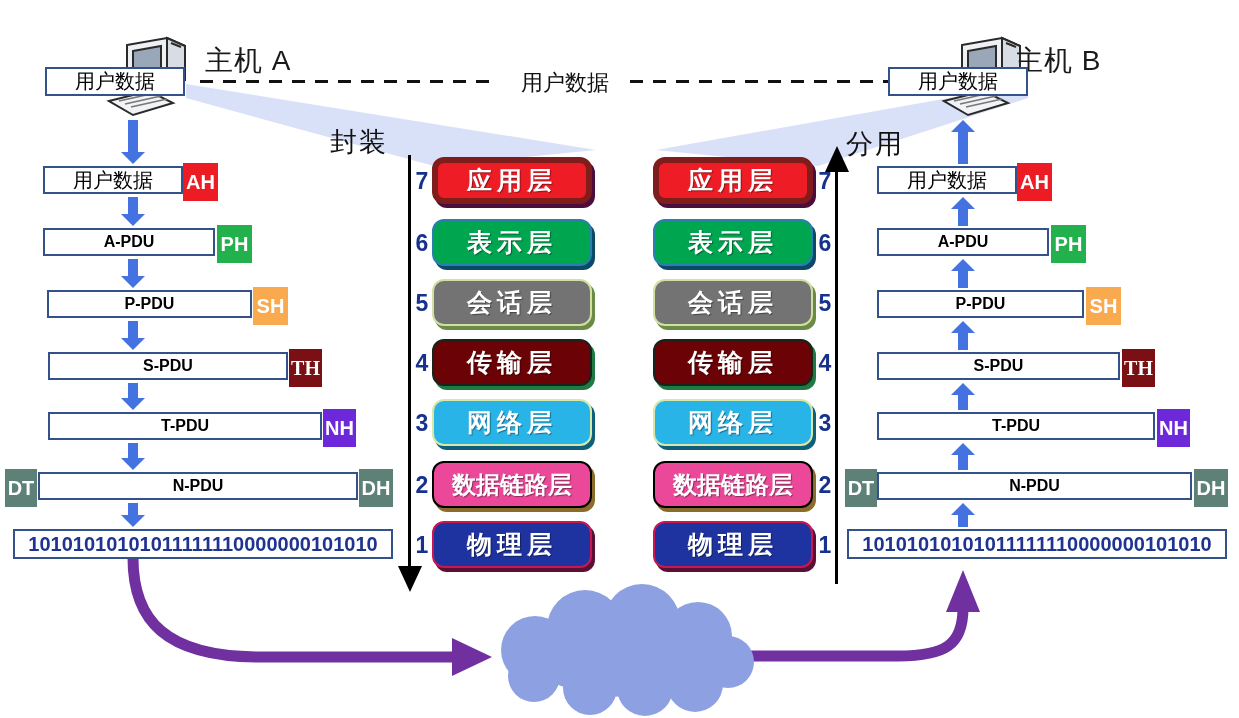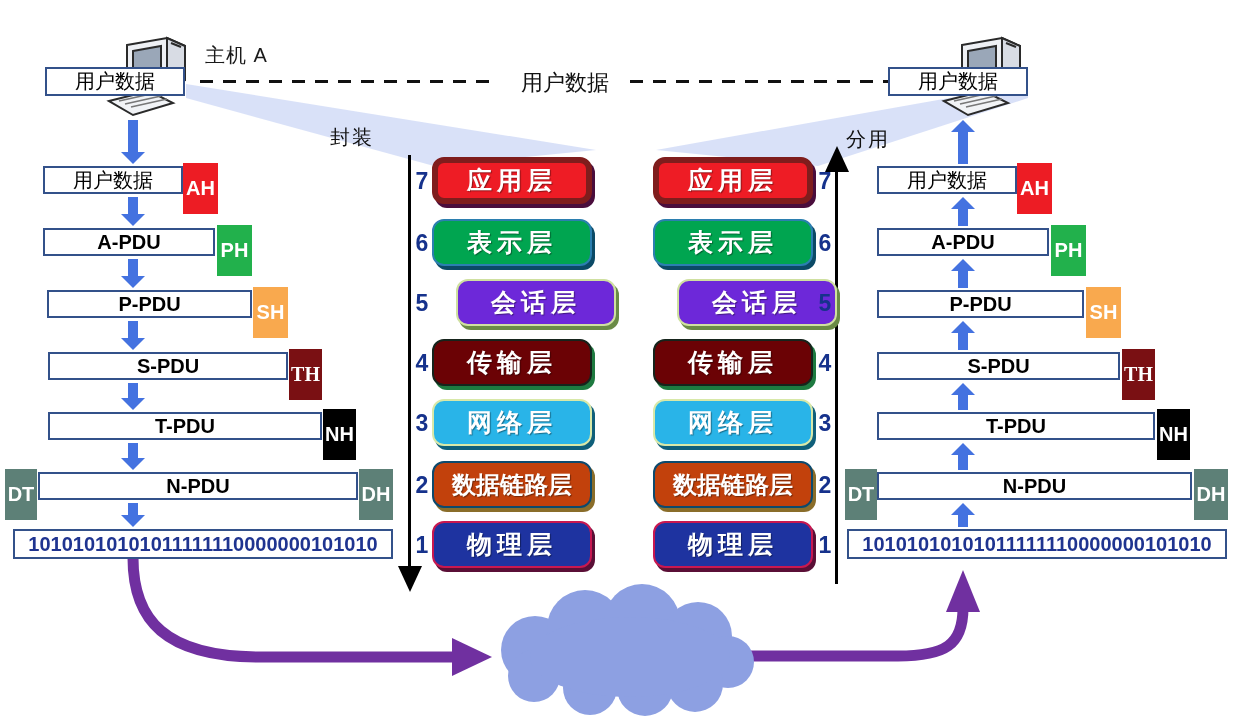--- a/index.html
+++ b/index.html
@@ -4,35 +4,35 @@
 <style>
   html,body{margin:0;padding:0;background:#fff;}
   #canvas{position:relative;width:1239px;height:718px;background:#fff;overflow:hidden;
           font-family:"Liberation Sans","DejaVu Sans",sans-serif;}
   #overlay{position:absolute;left:0;top:0;z-index:1;}
   
   .dash{position:absolute;height:3px;z-index:4;
         background:repeating-linear-gradient(90deg,#111 0 13px,transparent 13px 23px);}
   .link-label{position:absolute;z-index:4;font-size:22px;color:#111;text-align:center;}
   
-  .host-name{position:absolute;z-index:6;font-size:20px;color:#1a1a1a;letter-spacing:1px;}
+  .host-name{position:absolute;z-index:6;font-size:28px;color:#1a1a1a;letter-spacing:1px;}
   
   .pdu-box{position:absolute;height:28px;background:#fff;border:2px solid #33518a;z-index:5;
            display:flex;align-items:center;justify-content:center;
-           font-size:20px;font-weight:700;color:#000;box-sizing:border-box;}
+           font-size:16px;font-weight:700;color:#000;box-sizing:border-box;}
   .pdu-box.cn{font-weight:400;font-size:20px;}
   .host-box{z-index:6;}
   
-  .tag{position:absolute;width:35px;height:51px;z-index:6;display:flex;align-items:center;
+  .tag{position:absolute;width:35px;height:38px;z-index:6;display:flex;align-items:center;
        justify-content:center;color:#fff;font-weight:700;font-size:20px;}
   .tag-ah{background:#ed1c24;}
   .tag-ph{background:#22b14c;}
   .tag-sh{background:#f9a94e;}
   .tag-th{background:#7a1013;font-family:Liberation Serif, serif;}
-  .tag-nh{background:#000000;}
+  .tag-nh{background:#6d28d9;}
   .tag-dt{background:#5d8077;}
   .tag-dh{background:#5d8077;}
   
   .bits{position:absolute;width:380px;height:30px;background:#fff;border:2px solid #33518a;z-index:5;
         display:flex;align-items:center;justify-content:center;
         font-size:20px;font-weight:700;color:#1f3490;box-sizing:border-box;}
   
   .arr{position:absolute;width:24px;z-index:4;}
   .arr-down::before{content:"";position:absolute;left:7px;top:0;bottom:11px;width:10px;background:#4472e0;}
   .arr-down::after{content:"";position:absolute;left:0;bottom:0;width:0;height:0;
@@ -40,33 +40,33 @@
   .arr-up::before{content:"";position:absolute;left:7px;bottom:0;top:11px;width:10px;background:#4472e0;}
   .arr-up::after{content:"";position:absolute;left:0;top:0;width:0;height:0;
       border-left:12px solid transparent;border-right:12px solid transparent;border-bottom:12px solid #4472e0;}
   
   .layer{position:absolute;width:160px;height:47px;border-radius:12px;z-index:5;
          display:flex;align-items:center;justify-content:center;color:#fff;font-weight:700;
          font-size:25px;letter-spacing:5px;text-shadow:1px 1px 1px rgba(0,0,0,.4);box-sizing:border-box;}
   .layer.tight{letter-spacing:0;font-size:24px;}
   .l7{background:#ee1c25;border:6px solid #7f1d1d;box-shadow:3px 4px 0 #4a0d3c;}
   .l6{background:#00a550;border:2px solid #2b7fb0;box-shadow:3px 4px 0 #0b4a66;}
-  .l5{background:#6d28d9;border:2px solid #cfe0a0;box-shadow:3px 4px 0 #6a8a46;margin-left:24px;}
+  .l5{background:#737373;border:2px solid #cfe0a0;box-shadow:3px 4px 0 #6a8a46;}
   .l4{background:#6b0205;border:2px solid #16241c;box-shadow:3px 4px 0 #1e7a40;}
   .l3{background:#29b4e8;border:2px solid #d8e8a8;box-shadow:3px 4px 0 #0f5f7a;}
-  .l2{background:#c2410c;border:2px solid #0c4a6e;box-shadow:3px 4px 0 #8a6d2a;}
+  .l2{background:#ec4899;border:2px solid #000000;box-shadow:3px 4px 0 #8a6d2a;}
   .l1{background:#1e33a0;border:2px solid #c81850;box-shadow:3px 4px 0 #5a0f36;}
   .lnum{position:absolute;width:20px;z-index:5;font-size:23px;font-weight:700;color:#16328c;text-align:center;}
   
   .vline{position:absolute;width:3px;background:#000;z-index:3;}
   .tri-down{position:absolute;width:0;height:0;z-index:3;
       border-left:12px solid transparent;border-right:12px solid transparent;border-top:26px solid #000;}
   .tri-up{position:absolute;width:0;height:0;z-index:3;
       border-left:12px solid transparent;border-right:12px solid transparent;border-bottom:26px solid #000;}
-  .proc-label{position:absolute;z-index:6;font-size:20px;color:#111;letter-spacing:2px;}
+  .proc-label{position:absolute;z-index:6;font-size:27px;color:#111;letter-spacing:2px;}
   
   .cloud-label{position:absolute;left:556px;top:627px;width:150px;z-index:6;text-align:center;
       font-size:46px;font-weight:700;color:#f6ee26;letter-spacing:4px;}
   .computer{position:absolute;z-index:2;}
 </style>
 </head>
 <body>
 
 <div id="canvas">
 
@@ -108,20 +108,21 @@
     <polygon points="28,18 56,13 56,42 28,44" fill="#9aa7b8" stroke="#2a2a2a" stroke-width="2"></polygon>
     <line x1="66" y1="10" x2="76" y2="14" stroke="#2a2a2a" stroke-width="2"></line>
     <rect x="40" y="55" width="18" height="7" fill="#dfe3ea" stroke="#2a2a2a" stroke-width="2"></rect>
     <polygon points="4,68 44,58 68,70 28,82" fill="#f1f3f6" stroke="#2a2a2a" stroke-width="2"></polygon>
     <line x1="14" y1="68" x2="50" y2="60" stroke="#777" stroke-width="1.5"></line>
     <line x1="20" y1="71" x2="56" y2="63" stroke="#777" stroke-width="1.5"></line>
     <line x1="26" y1="74" x2="62" y2="66" stroke="#777" stroke-width="1.5"></line>
   </svg>
 
   <div class="host-name" style="left:205px;top:42px;">主机 A</div>
+  <div class="host-name" style="left:1015px;top:42px;">主机 B</div>
   <div class="dash" style="left:200px;top:80px;width:297px;"></div>
   <div class="link-label" style="left:503px;top:68px;width:124px;">用户数据</div>
   <div class="dash" style="left:630px;top:80px;width:258px;"></div>
 
   <div class="pdu-box cn host-box" style="left:45px;top:67px;width:140px;height:29px;">用户数据</div>
   <div class="pdu-box cn host-box" style="left:888px;top:67px;width:140px;height:29px;">用户数据</div>
 
   <div class="proc-label" style="left:330px;top:124px;">封装</div>
   <div class="proc-label" style="left:846px;top:126px;">分用</div>
 

